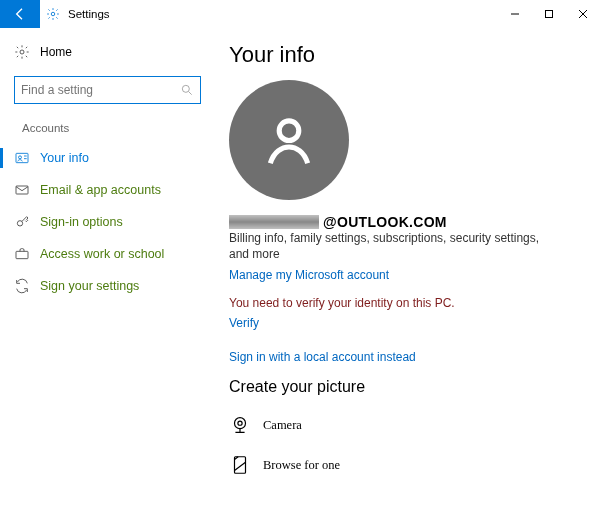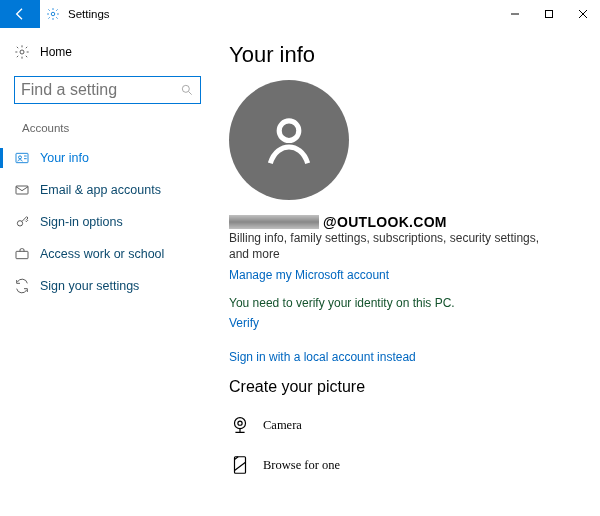--- a/index.html
+++ b/index.html
@@ -13,41 +13,41 @@
   .titlebar .title { display:flex; align-items:center; font-size:11.5px; color:#000; padding-left:2px;}
   .titlebar .ctrls { margin-left:auto; display:flex; }
   .titlebar .ctrls .btn { width:34px; display:flex; align-items:center; justify-content:center; cursor:pointer;}
   .titlebar .ctrls .btn svg { stroke:#000; }
 
   .body { display:flex; height:calc(516px - 28px); }
 
   .nav { width:215px; padding:8px 0 0 0; }
   .nav .home { display:flex; align-items:center; padding:8px 14px; cursor:pointer;}
   .nav .search { margin:8px 14px 12px 14px; height:28px; border:1px solid #0078d7; display:flex; align-items:center; position:relative;}
-  .nav .search input { border:none; outline:none; flex:1; font-size:16px; padding:0 24px 0 6px; color:#888; background:transparent;}
+  .nav .search input { border:none; outline:none; flex:1; font-size:12px; padding:0 24px 0 6px; color:#888; background:transparent;}
   .nav .search .mag { position:absolute; right:6px; top:6px; opacity:.6;}
   .nav .section { padding:6px 14px 8px 22px; color:#666; font-size:11.5px;}
   .nav .item { display:flex; align-items:center; padding:8px 14px; cursor:pointer; position:relative;}
-  .nav .item .lbl { padding-left:10px; font-size:12.5px; color:#0c4a6e;}
+  .nav .item .lbl { padding-left:10px; font-size:12.5px; color:#4d7c0f;}
   .nav .item.active::before { content:""; position:absolute; left:0; top:6px; bottom:6px; width:3px; background:#0078d7;}
   .nav .item.active .lbl { color:#0078d7; }
   .nav .item.active svg { stroke:#0078d7; }
   .nav svg { stroke:#444; fill:none; stroke-width:1.3; }
   .home svg { stroke:#444; fill:none; stroke-width:1.3;}
 
   .main { flex:1; padding:14px 20px 0 14px; overflow:auto;}
   .main h1 { font-weight:400; font-size:22px; margin:0 0 12px 0;}
   .avatar { width:120px; height:120px; border-radius:50%; background:#6f6f6f; display:flex; align-items:center; justify-content:center; margin-bottom:14px;}
   .avatar svg { stroke:#fff; fill:none; stroke-width:2.2;}
   .email-row { display:flex; align-items:center; }
   .redact { width:90px; height:14px; background:linear-gradient(to bottom,#c0c0c0,#888,#c0c0c0); margin-right:4px;}
   .email { font-weight:700; font-size:14px; letter-spacing:.3px;}
   .desc { font-size:12px; color:#333; line-height:1.35; max-width:330px;}
   .link { color:#0067c0; font-size:12px; display:inline-block; margin:6px 0 14px 0; cursor:pointer;}
-  .sub { font-size:12px; color:#14532d;}
+  .sub { font-size:12px; color:#7f1d1d;}
   .h2 { font-size:16px; font-weight:400; margin:10px 0 14px 0;}
   .op { display:flex; align-items:center; padding:4px 0 14px 0; cursor:pointer;}
   .op .lbl { padding-left:12px; font-size:12.5px;font-family:Liberation Serif, serif;}
   .op svg { stroke:#000; fill:none; stroke-width:1.3;}
 </style>
 </head>
 <body>
 
 <div class="titlebar">
   <div class="back">

